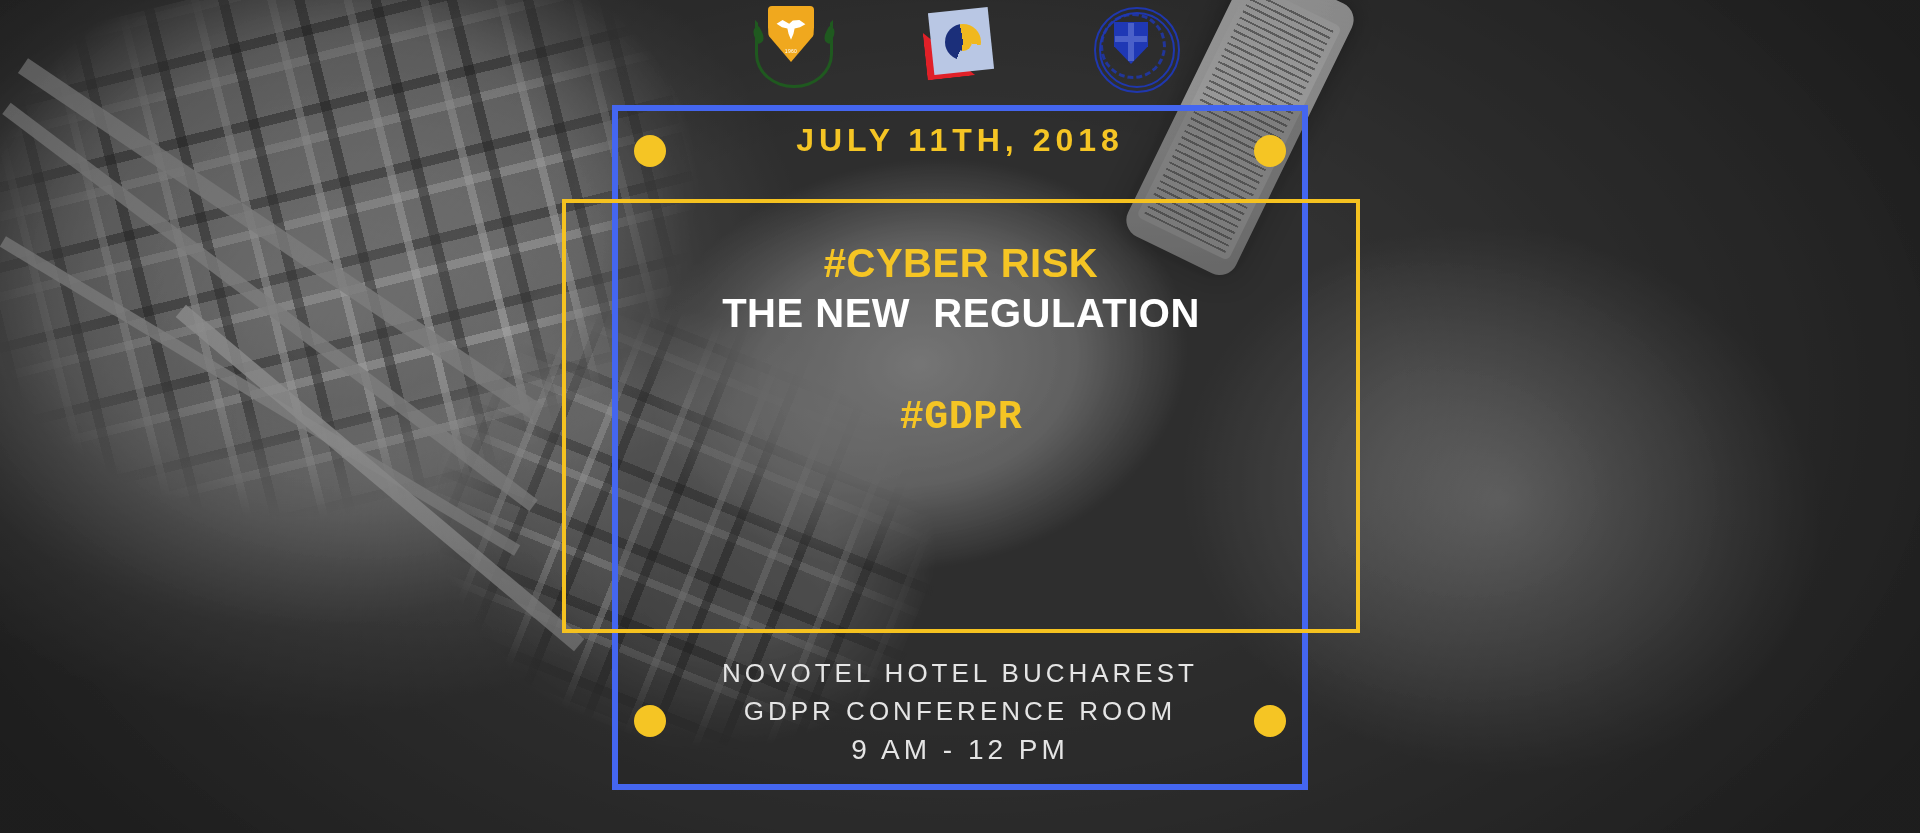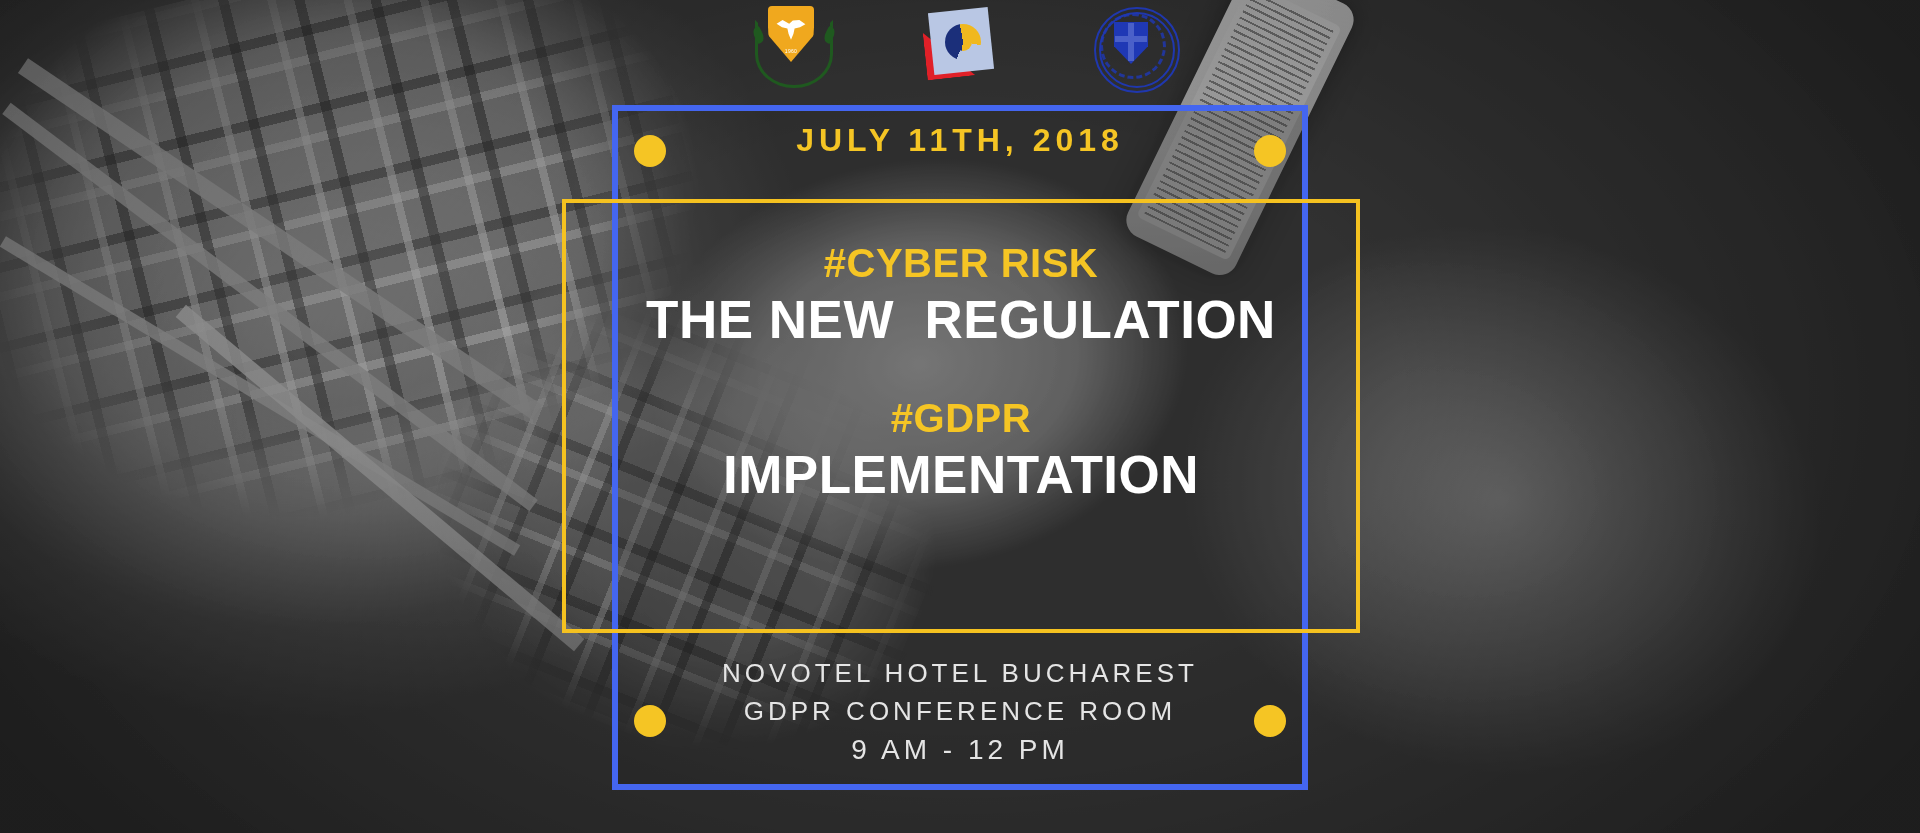--- a/index.html
+++ b/index.html
@@ -192,24 +192,24 @@
 
   .date{
     top:122px;color:#f5c524;font-size:32px;font-weight:bold;
     letter-spacing:5px;
   }
   .title-block{top:240px;width:798px;left:562px;}
   .hl-accent{
     color:#f5c524;font-size:40px;font-weight:bold;letter-spacing:.5px;line-height:1.15;
   }
   .hl-main{
-    color:#ffffff;font-size:53px;font-weight:bold;letter-spacing:.5px;line-height:1.15;
+    color:#ffffff;font-size:40px;font-weight:bold;letter-spacing:.5px;line-height:1.15;
     margin-top:4px;white-space:pre;
   }
-  .sub-block{top:395px;width:798px;left:562px;}
+  .sub-block{top:395px;width:798px;left:562px;font-family:Liberation Mono, monospace;}
   .venue{
     top:655px;color:#e5e5e5;font-size:26px;letter-spacing:4px;line-height:1.45;
   }
   .venue .v3{font-size:28px;}
 </style>
 </head>
 <body>
 
 <div id="poster">
 
@@ -265,21 +265,20 @@
 
   <div class="txt date">JULY 11TH, 2018</div>
 
   <div class="txt title-block">
     <div class="hl-accent">#CYBER RISK</div>
     <div class="hl-main">THE NEW  REGULATION</div>
   </div>
 
   <div class="txt sub-block">
     <div class="hl-accent">#GDPR</div>
-    <div class="hl-main">IMPLEMENTATION</div>
   </div>
 
   <div class="txt venue">
     <div class="v1">NOVOTEL HOTEL BUCHAREST</div>
     <div class="v2">GDPR CONFERENCE ROOM</div>
     <div class="v3">9 AM - 12 PM</div>
   </div>
 
 </div>
 

